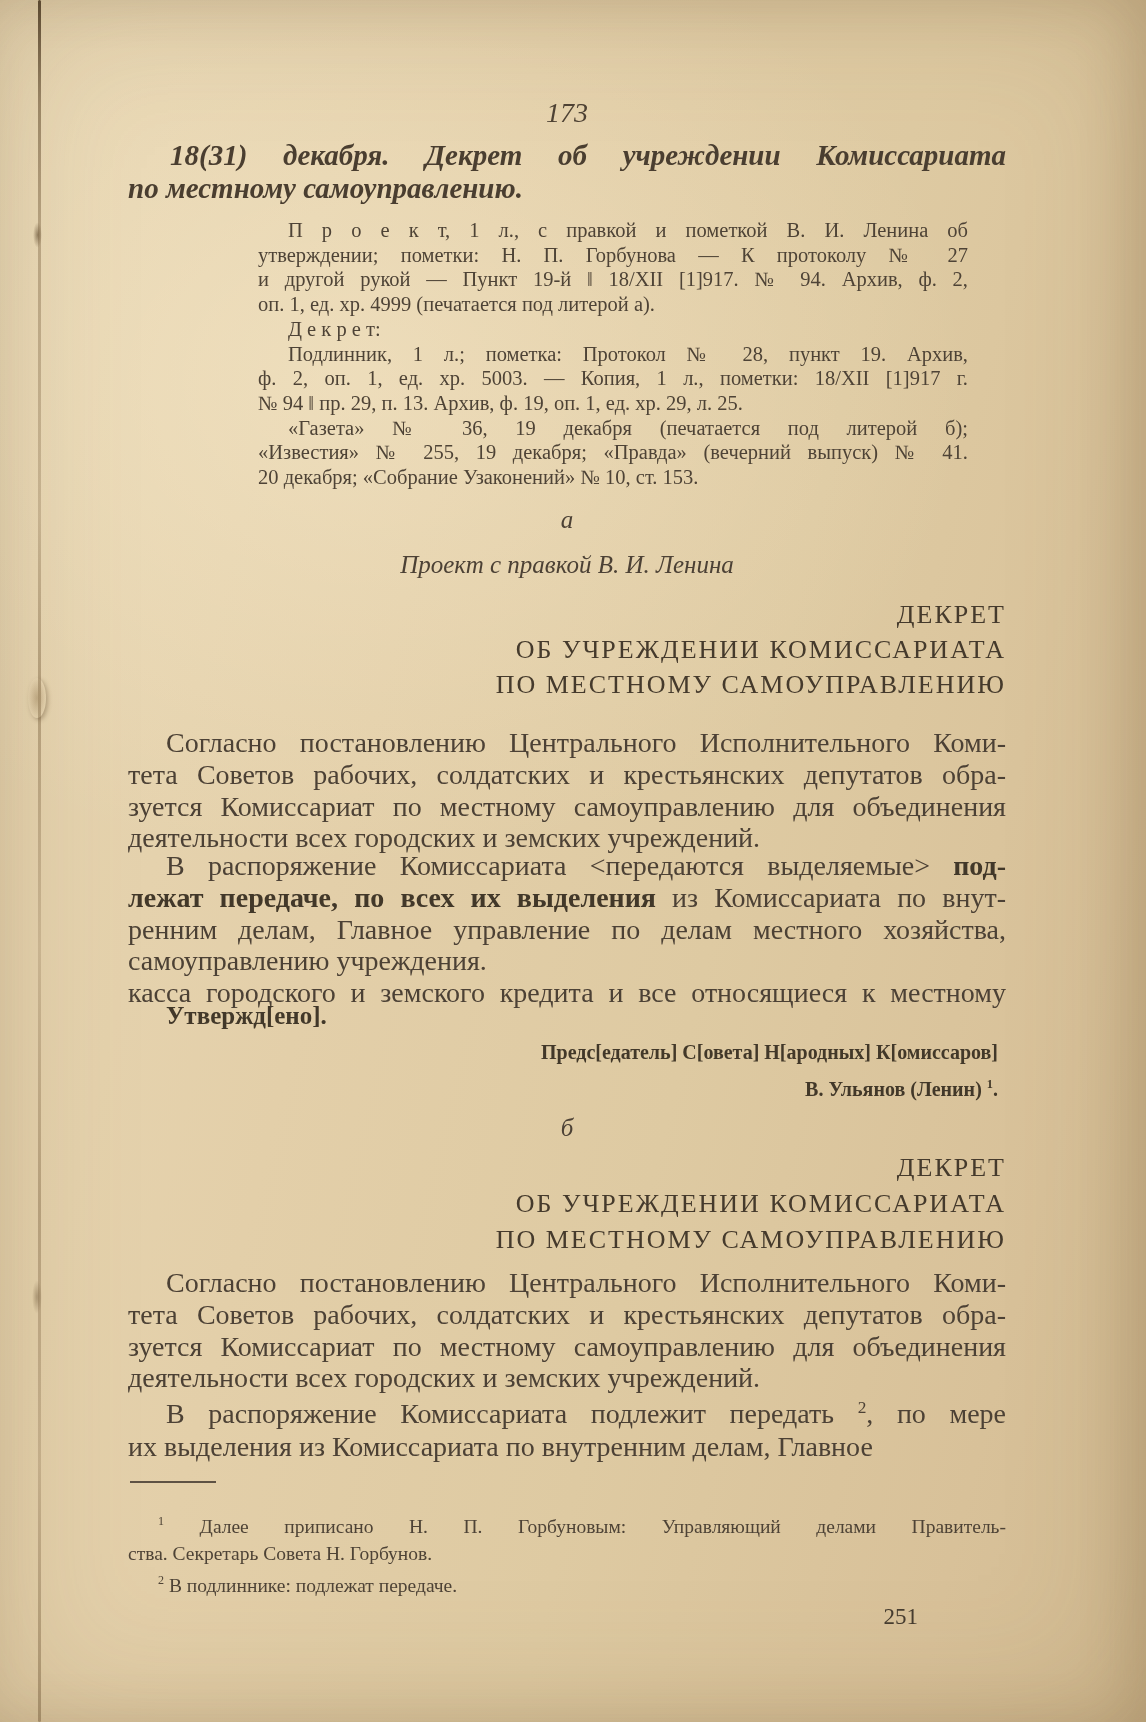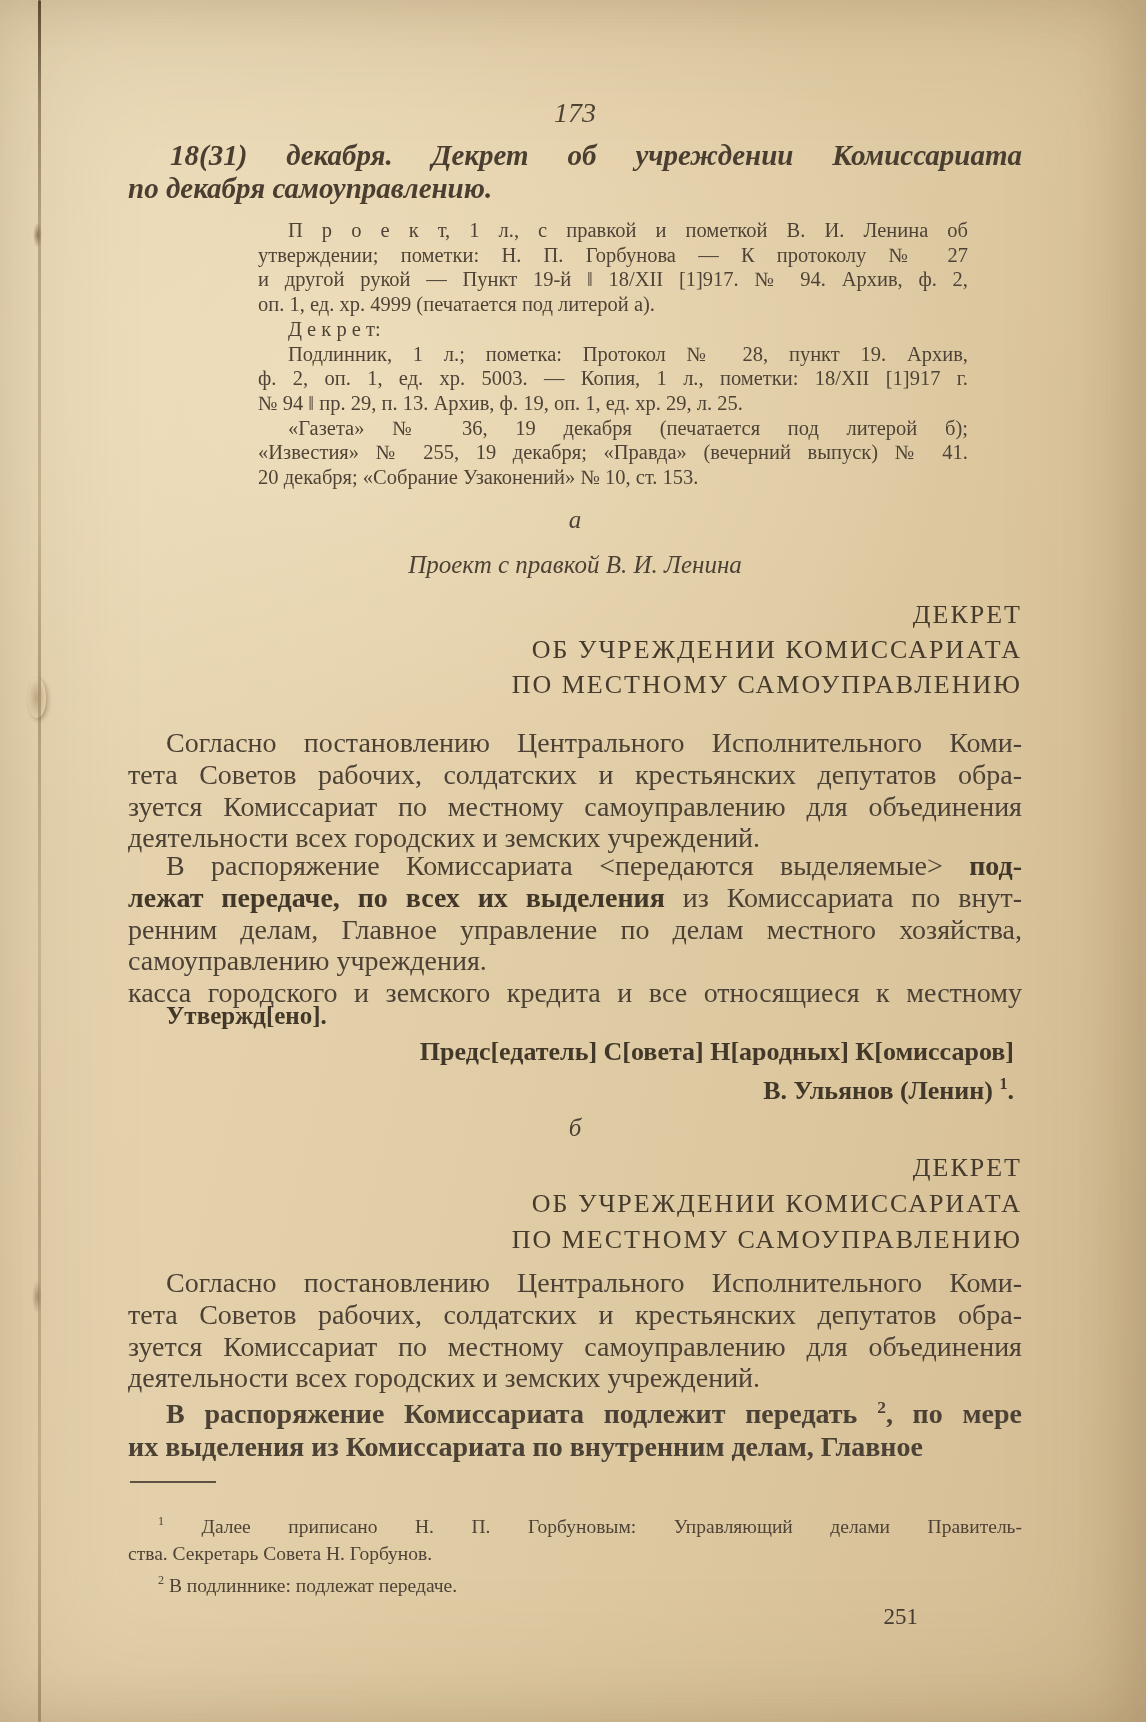--- a/index.html
+++ b/index.html
@@ -28,21 +28,21 @@
   }
   .crease-notch1{position:absolute;left:33px;top:222px;width:9px;height:26px;border-radius:50%;
     background:radial-gradient(ellipse at center, rgba(85,62,34,0.55), rgba(85,62,34,0) 70%);}
   .crease-notch2{position:absolute;left:28px;top:678px;width:18px;height:40px;border-radius:50%;
     background:radial-gradient(ellipse at center, rgba(160,135,95,0.55), rgba(160,135,95,0) 70%);
     box-shadow:2px 2px 4px rgba(90,66,38,0.35);}
   .crease-notch3{position:absolute;left:32px;top:1280px;width:10px;height:34px;border-radius:50%;
     background:radial-gradient(ellipse at center, rgba(95,72,42,0.40), rgba(95,72,42,0) 70%);}
 
   .content{position:absolute;left:128px;right:124px;top:0;bottom:0;}
-  .blk{position:absolute;left:0;right:0;}
+  .blk{position:absolute;left:0;right:16px;}
 
   .docnum{top:97px;text-align:center;font-style:italic;font-size:28px;color:#4e4234;}
   .heading{top:139px;font-size:29px;line-height:33px;font-style:italic;font-weight:bold;color:#4a3e30;}
   .heading .h1{text-align:justify;text-align-last:justify;padding-left:42px;}
   .heading .h2{text-align:left;}
 
   .source-note{top:218px;left:130px;right:54px;font-size:20.5px;line-height:24.7px;color:#4e4336;}
   .sn-line{text-align:justify;text-align-last:justify;}
   .sn-line.nolast{text-align-last:left;}
   .sn-line.ind{text-indent:30px;}
@@ -56,24 +56,24 @@
   .title-a{top:597px;}
   .title-b{top:1150px;line-height:36px;}
 
   .bodypar{font-size:28px;color:#4c4135;}
   .b-line{text-align:justify;text-align-last:justify;}
   .b-line.nolast{text-align-last:left;}
   .b-line.ind{text-indent:38px;}
   .para1-a{top:727px;line-height:31.8px;}
   .para2-a{top:850px;line-height:31.8px;}
   .para1-b{top:1267px;line-height:31.8px;}
-  .para2-b{top:1391px;line-height:33px;font-weight:bold;}
+  .para2-b{top:1391px;line-height:33px;}
 
   .approved{top:1002px;font-size:25px;font-weight:bold;text-indent:38px;color:#423829;}
-  .signature{top:1036px;font-size:26px;line-height:32px;font-weight:bold;color:#423829;}
+  .signature{top:1036px;font-size:20px;line-height:32px;font-weight:bold;color:#423829;}
   .sig-line{text-align:right;padding-right:8px;}
 
   .fn-rule{position:absolute;top:1481px;left:2px;width:86px;height:2px;background:#5e5244;}
   .footnotes{top:1508px;font-size:19.5px;line-height:27px;color:#4e4336;}
   .fn-line.ind{text-indent:30px;}
   .fn-line.just{text-align:justify;text-align-last:justify;}
 
   .pagenum{position:absolute;top:1604px;right:104px;font-size:23px;color:#463c2f;}
 
   .s-r{font-style:normal;}
@@ -89,21 +89,21 @@
   <div class="crease-notch1"></div>
   <div class="crease-notch2"></div>
   <div class="crease-notch3"></div>
 
   <div class="content">
 
     <div class="blk docnum">173</div>
 
     <div class="blk heading">
       <div class="h1">18(31) декабря. Декрет об учреждении Комиссариата</div>
-      <div class="h2">по декабря самоуправлению.</div>
+      <div class="h2">по местному самоуправлению.</div>
     </div>
 
     <div class="blk source-note">
       <div class="sn-line ind"><span class="s-i">П р о е к т,  1 л., с правкой и пометкой В. И. Ленина об</span></div>
       <div class="sn-line"><span class="s-i">утверждении; пометки: Н. П. Горбунова — </span><span class="s-r">К протоколу № 27</span></div>
       <div class="sn-line"><span class="s-i">и другой рукой — </span><span class="s-r">Пункт 19-й ‖ 18/XII [1]917. № 94. </span><span class="s-i">Архив, ф. 2,</span></div>
       <div class="sn-line nolast"><span class="s-i">оп. 1, ед. хр. 4999 (печатается под литерой а).</span></div>
       <div class="sn-line nolast ind"><span class="s-i">Д е к р е т:</span></div>
       <div class="sn-line ind"><span class="s-i">Подлинник, 1 л.; пометка: </span><span class="s-r">Протокол № 28, пункт 19. </span><span class="s-i">Архив,</span></div>
       <div class="sn-line"><span class="s-i">ф. 2, оп. 1, ед. хр. 5003. — Копия, 1 л., пометки: </span><span class="s-r">18/XII [1]917 г.</span></div>

